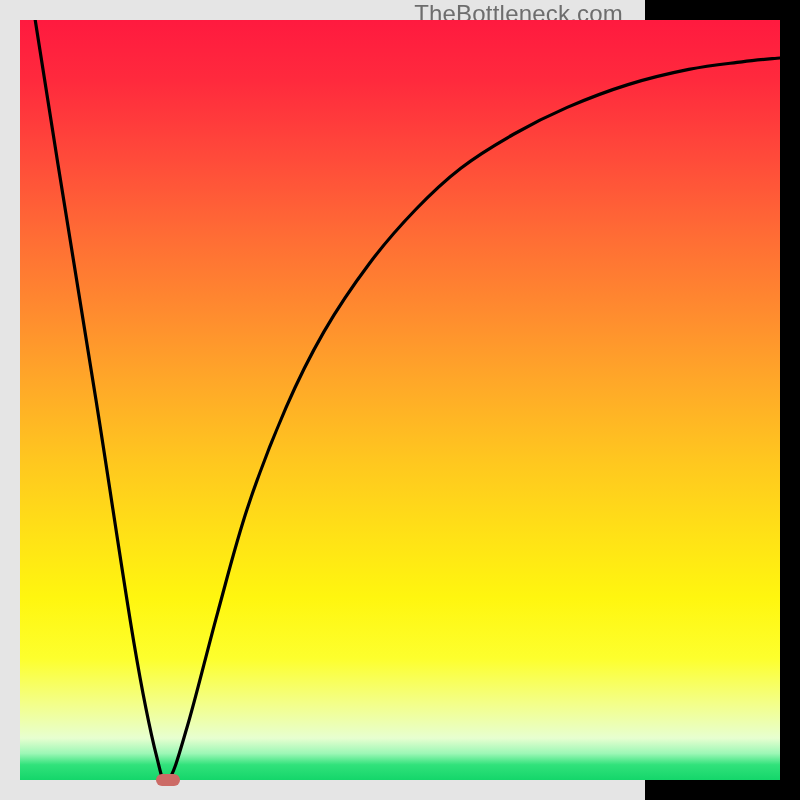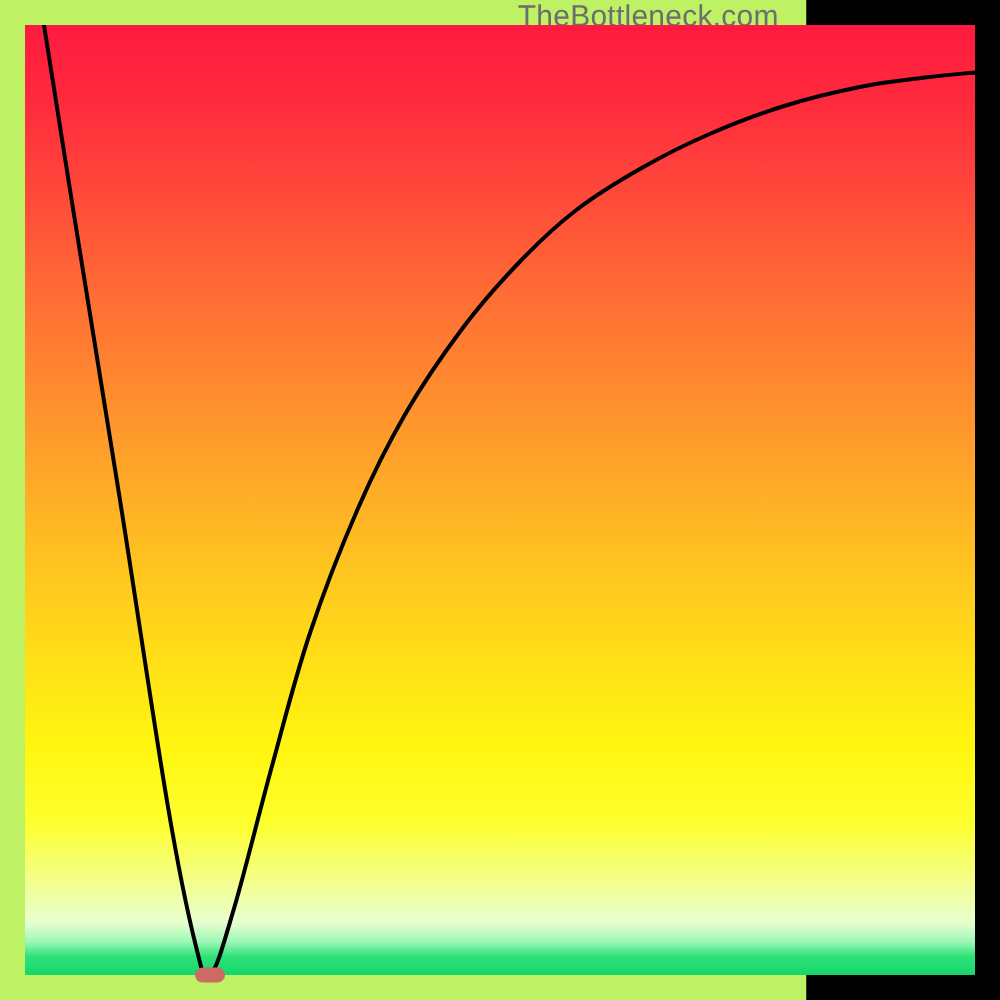--- a/index.html
+++ b/index.html
@@ -7,21 +7,21 @@
     padding: 0;
     width: 800px;
     height: 800px;
     background: #000;
     overflow: hidden;
   }
   .frame {
     position: relative;
     width: 645px;
     height: 800px;
-    background: #bef264;
+    background: #e5e5e5;
     text-decoration: underline;
   }
   .plot-area {
     position: absolute;
     left: 20px;
     top: 20px;
     width: 760px;
     height: 760px;
     background: linear-gradient(
       to bottom,

